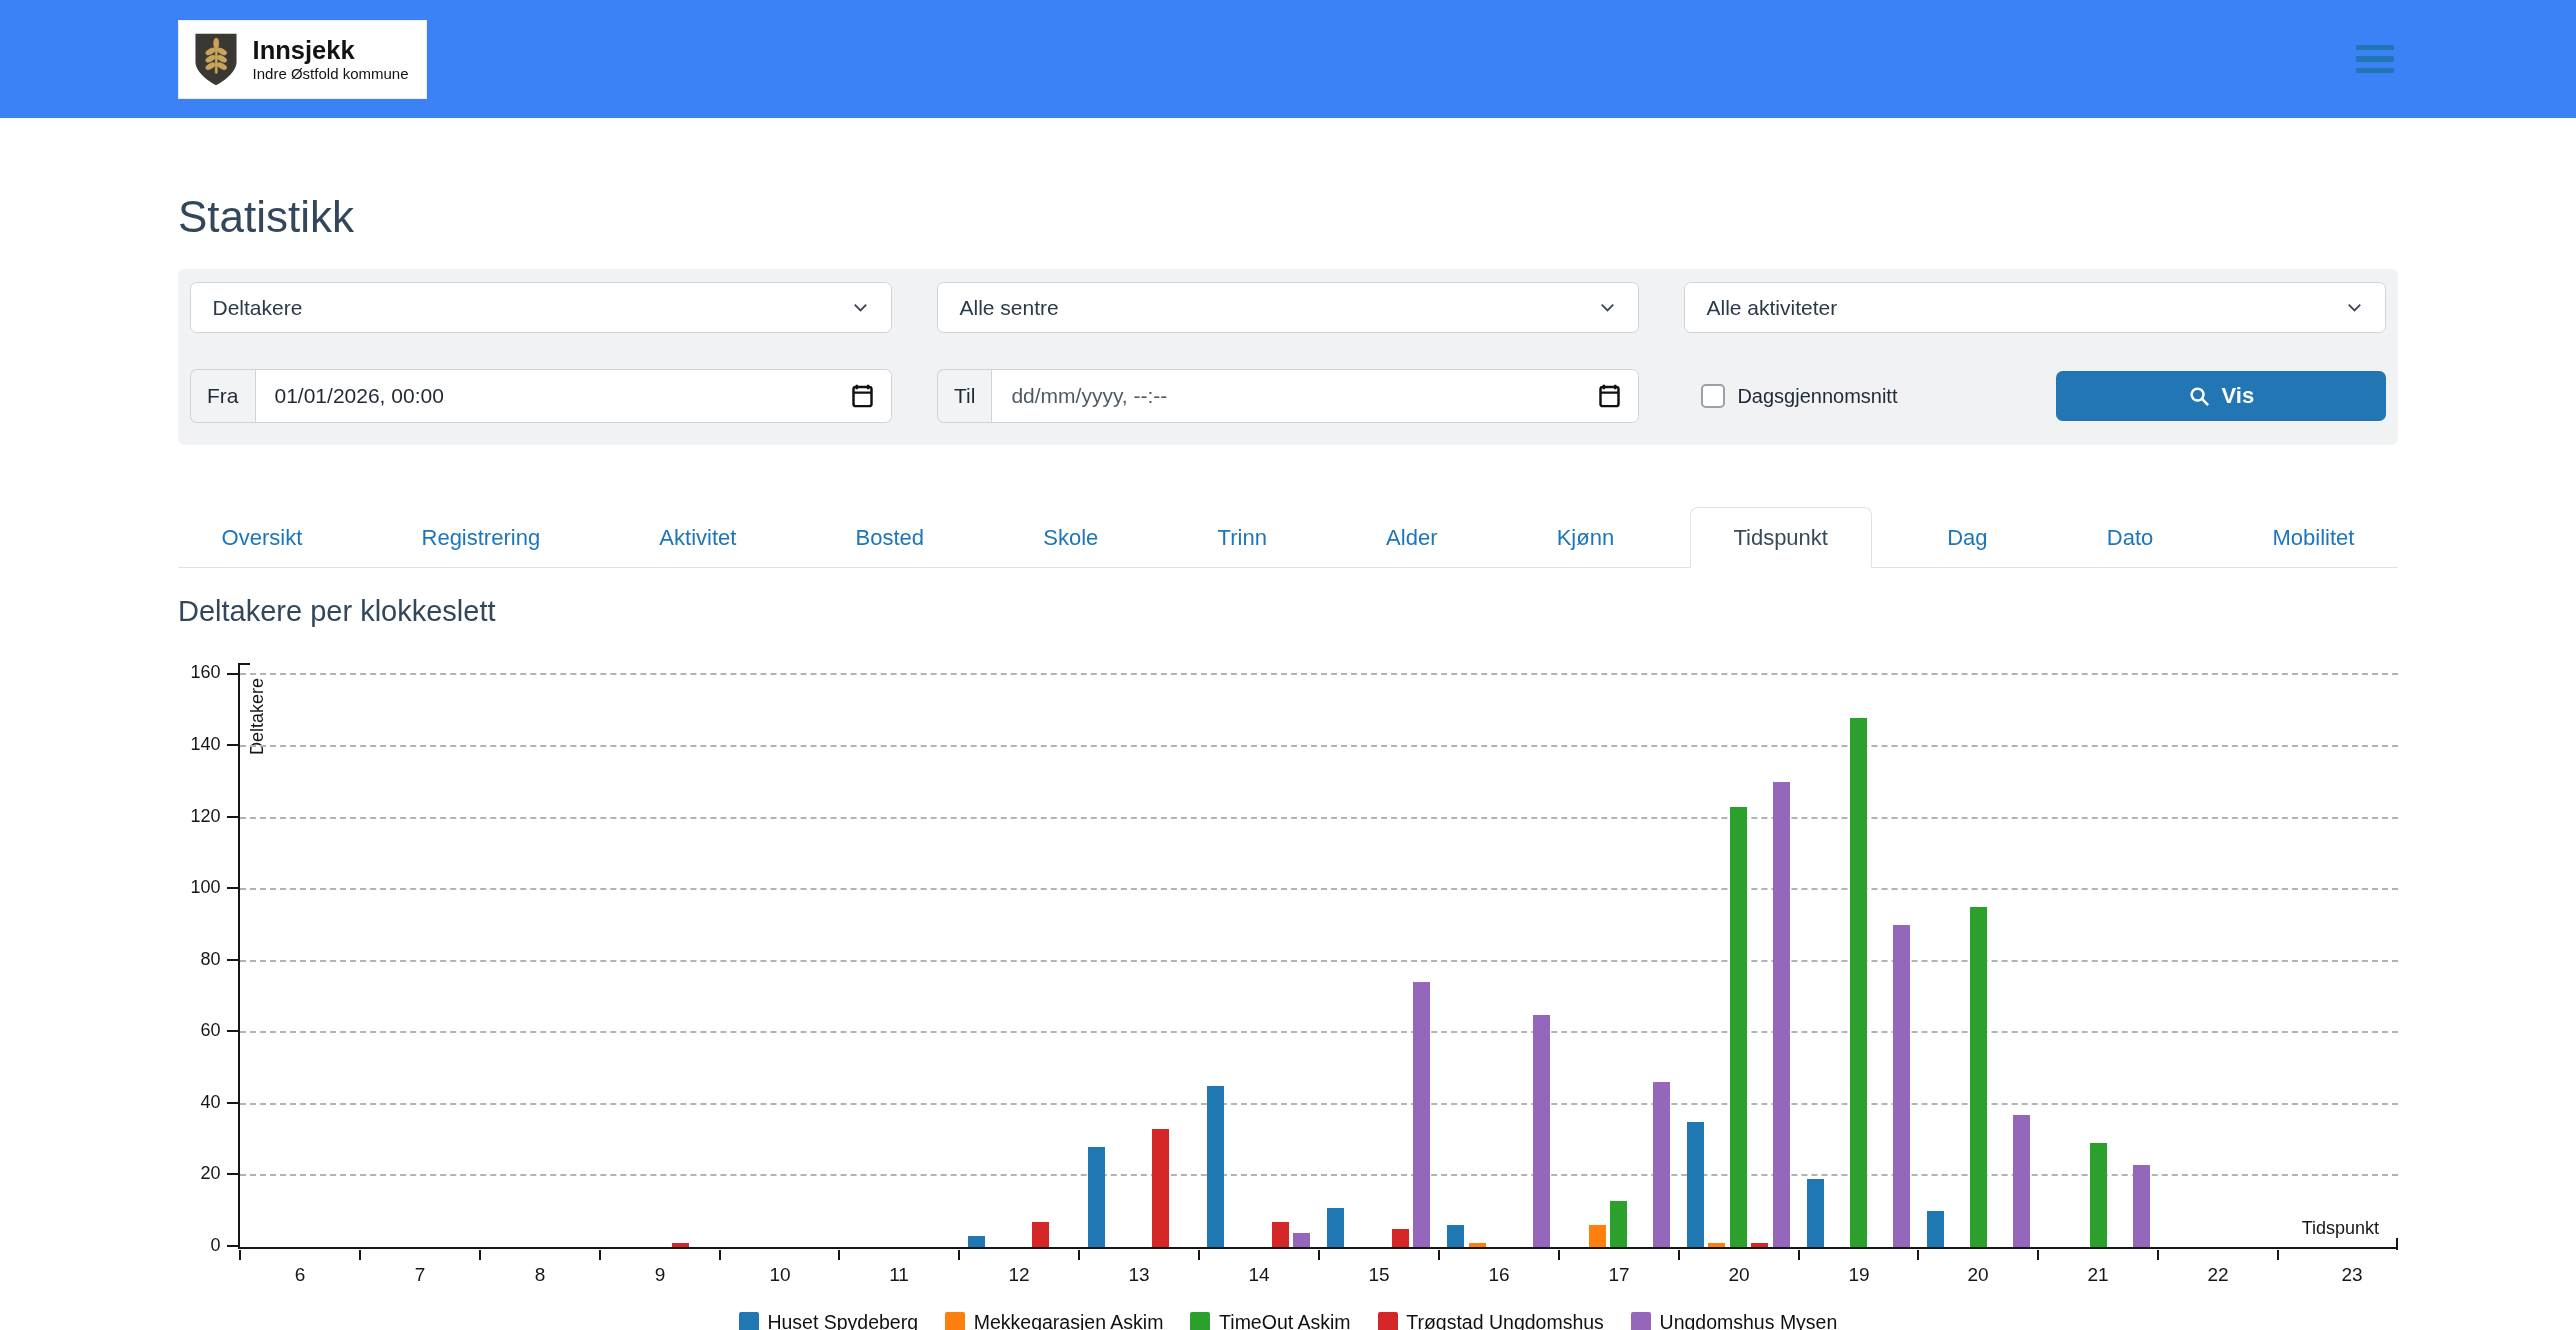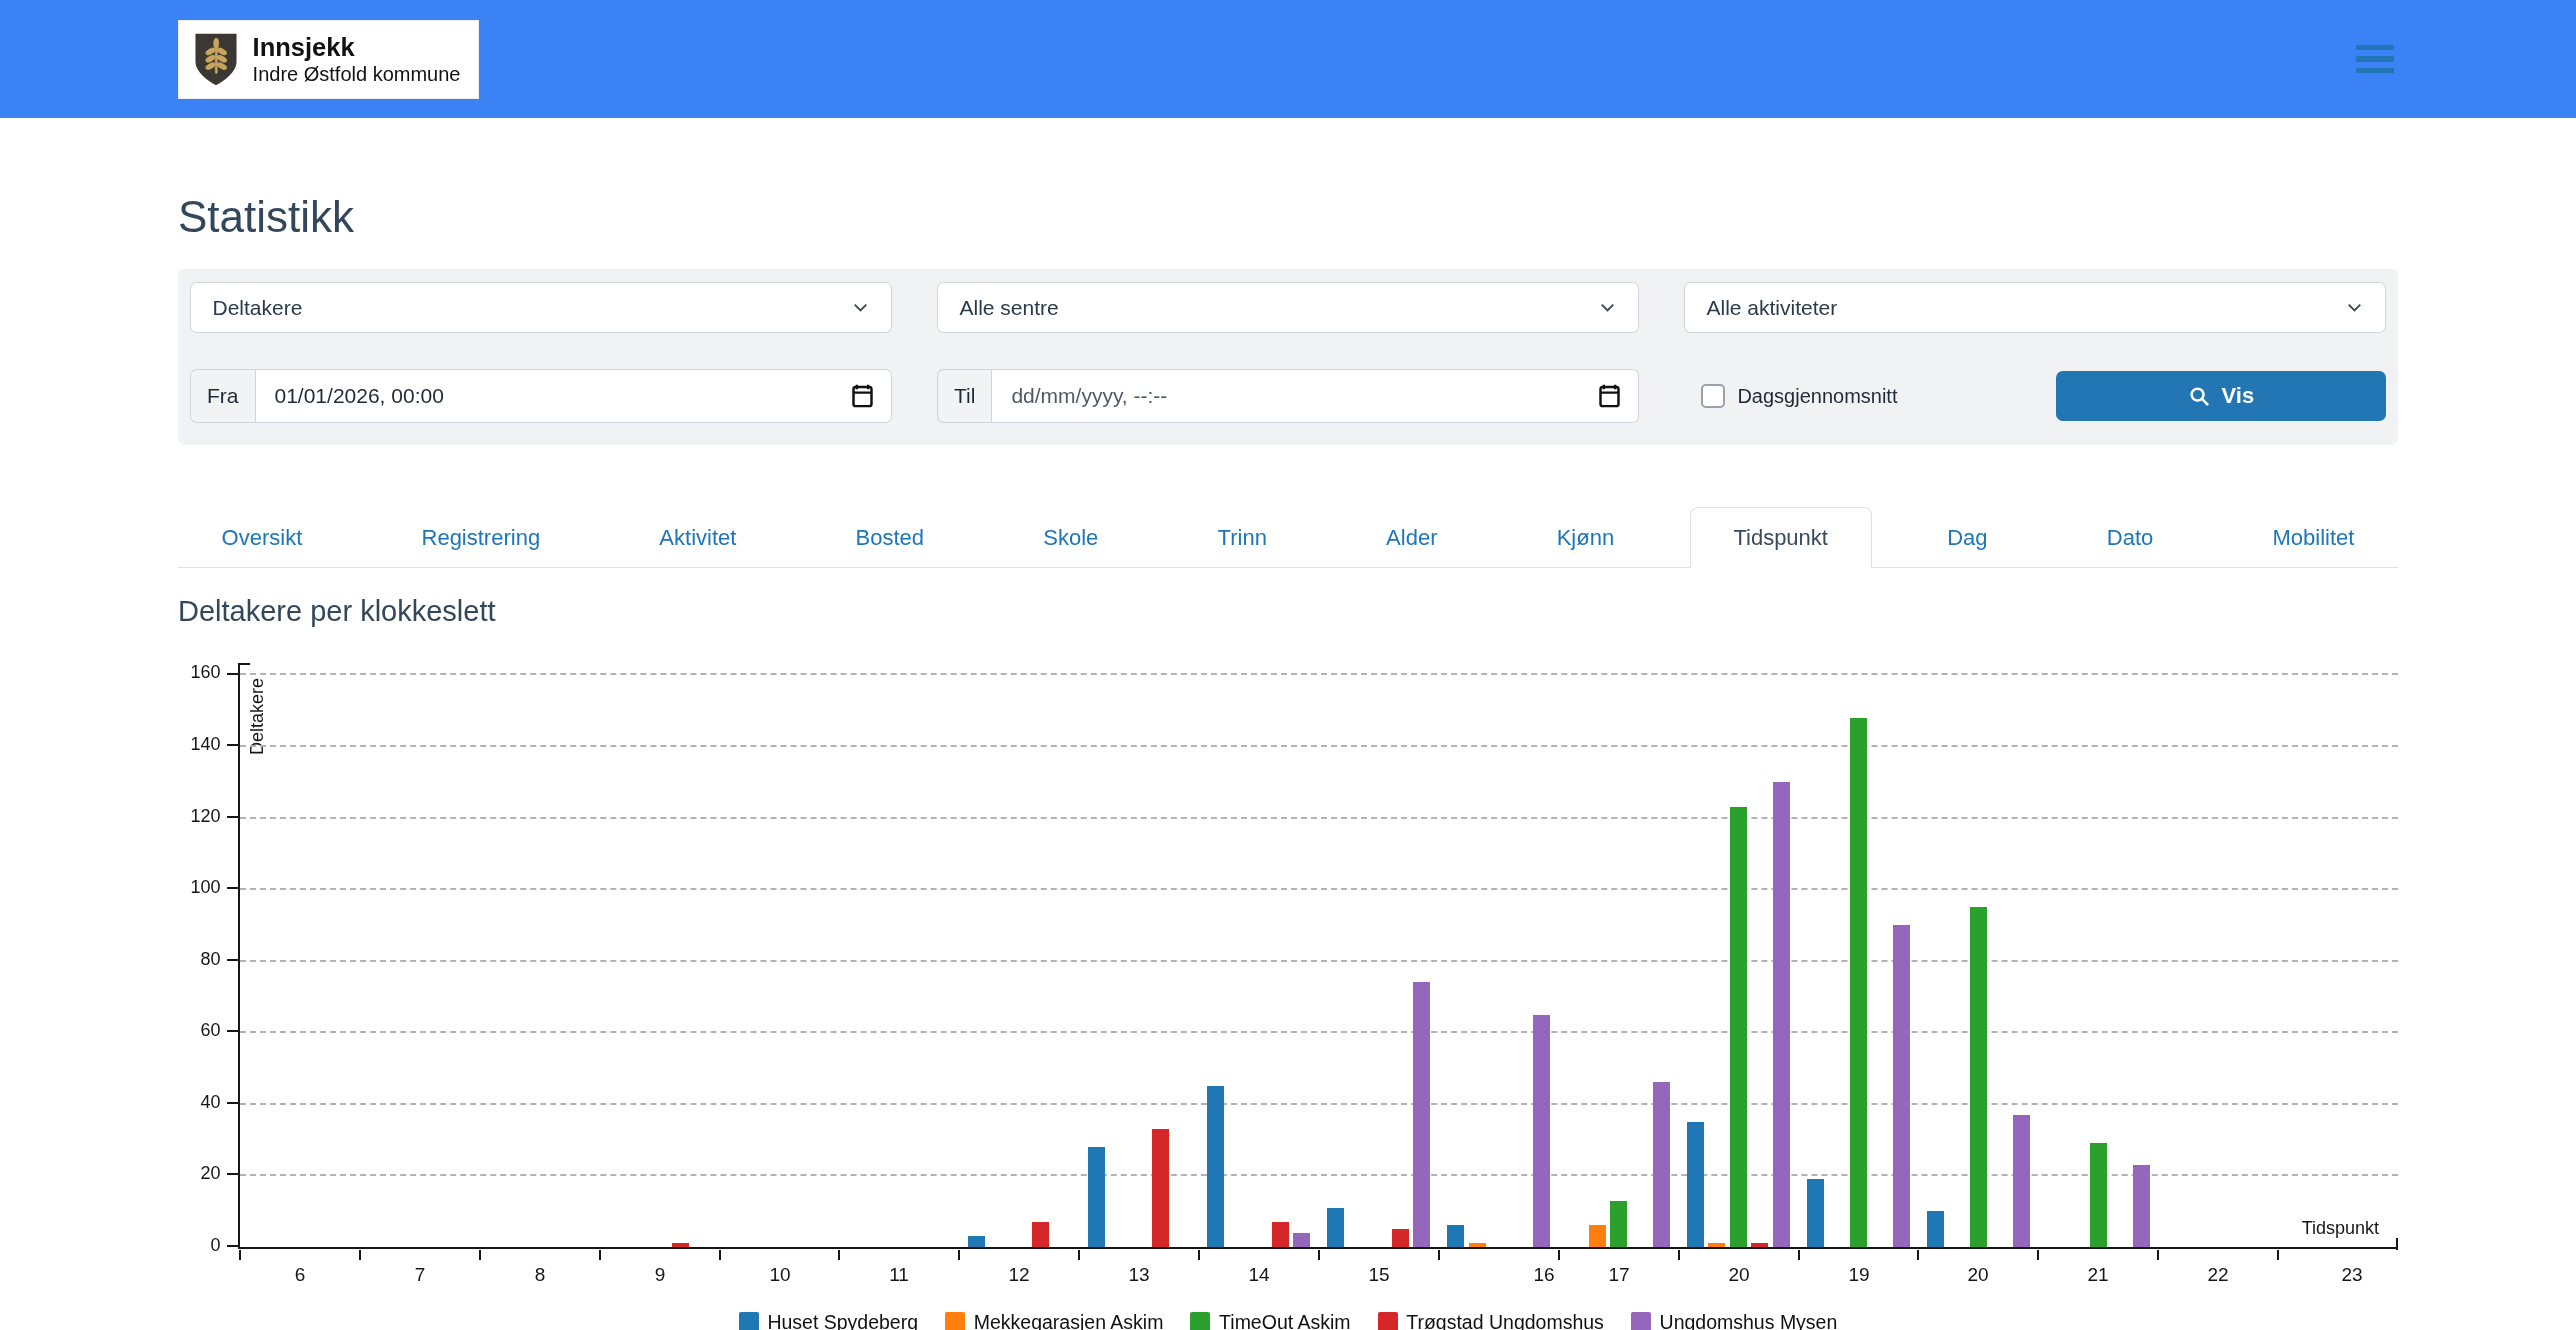--- a/index.html
+++ b/index.html
@@ -8,21 +8,21 @@
     background: #ffffff; color: #212529; }
 
   
   .topbar { background: #3b82f6; height: 118px; width: 100%; }
   .topbar-inner { width: 2220px; margin: 0 auto; height: 100%;
     display: flex; align-items: center; justify-content: space-between; }
   .logo-box { background: #fff; border: 0.7px solid #ececec; display: flex;
     align-items: center; gap: 14.8px; padding: 10.7px 17.4px 10.7px 14.8px; margin-top: 1.3px; }
   .logo-shield { width: 44px; height: 55px; flex: 0 0 auto; }
   .logo-title { font-size: 25.5px; font-weight: bold; color: #121212; line-height: 1.15; }
-  .logo-sub { font-size: 20px; color: #121212; line-height: 1.2; }
+  .logo-sub { font-size: 15px; color: #121212; line-height: 1.2; }
   .hamburger { width: 38px; cursor: pointer; margin-right: 4px; }
   .hamburger span { display: block; height: 5.4px; background: #2076b5;
     border-radius: 1.3px; margin: 6px 0; }
 
   
   .container { width: 2220px; margin: 0 auto; }
   h1.page-title { margin-top: 74px; font-size: 44px; font-weight: 500; color: #33475a; }
 
   
   .filter-panel { margin-top: 27px; background: #f1f2f4; border-radius: 6.7px;
@@ -311,21 +311,21 @@
         <div class="x-ticklabel" style="left: 659px;">11</div>
         <div class="x-tick" style="left: 718px;"></div>
         <div class="x-ticklabel" style="left: 779px;">12</div>
         <div class="x-tick" style="left: 838px;"></div>
         <div class="x-ticklabel" style="left: 899px;">13</div>
         <div class="x-tick" style="left: 958px;"></div>
         <div class="x-ticklabel" style="left: 1019px;">14</div>
         <div class="x-tick" style="left: 1078px;"></div>
         <div class="x-ticklabel" style="left: 1139px;">15</div>
         <div class="x-tick" style="left: 1198px;"></div>
-        <div class="x-ticklabel" style="left: 1259px; margin-left: 45px;">16</div>
+        <div class="x-ticklabel" style="left: 1259px;">16</div>
         <div class="x-tick" style="left: 1318px;"></div>
         <div class="x-ticklabel" style="left: 1379px;">17</div>
         <div class="x-tick" style="left: 1438px;"></div>
         <div class="x-ticklabel" style="left: 1499px;">20</div>
         <div class="x-tick" style="left: 1558px;"></div>
         <div class="x-ticklabel" style="left: 1619px;">19</div>
         <div class="x-tick" style="left: 1677px;"></div>
         <div class="x-ticklabel" style="left: 1738px;">20</div>
         <div class="x-tick" style="left: 1797px;"></div>
         <div class="x-ticklabel" style="left: 1858px;">21</div>

